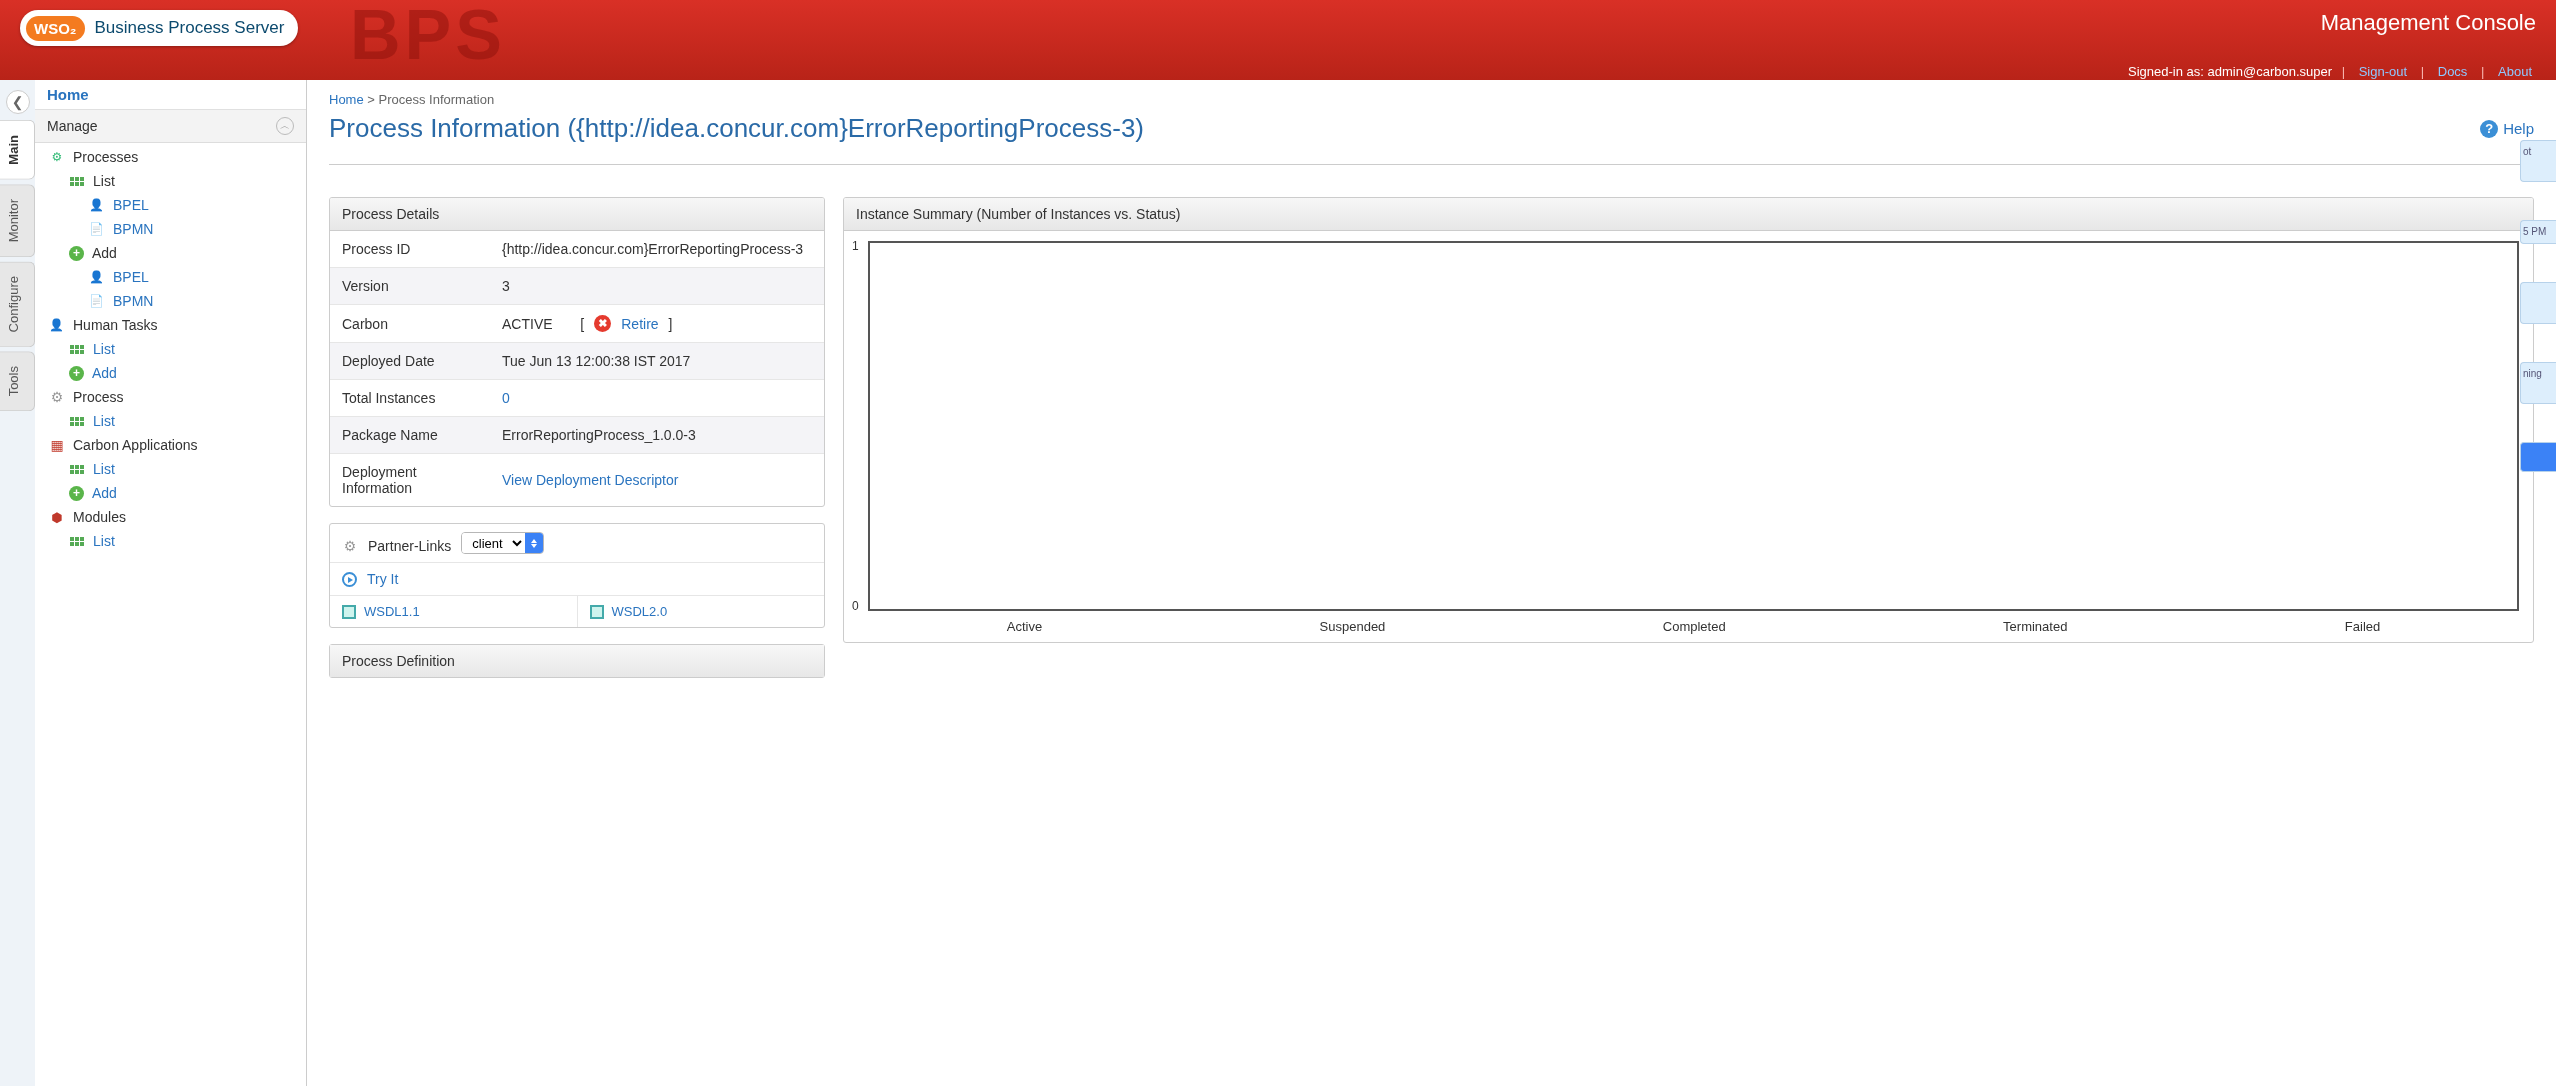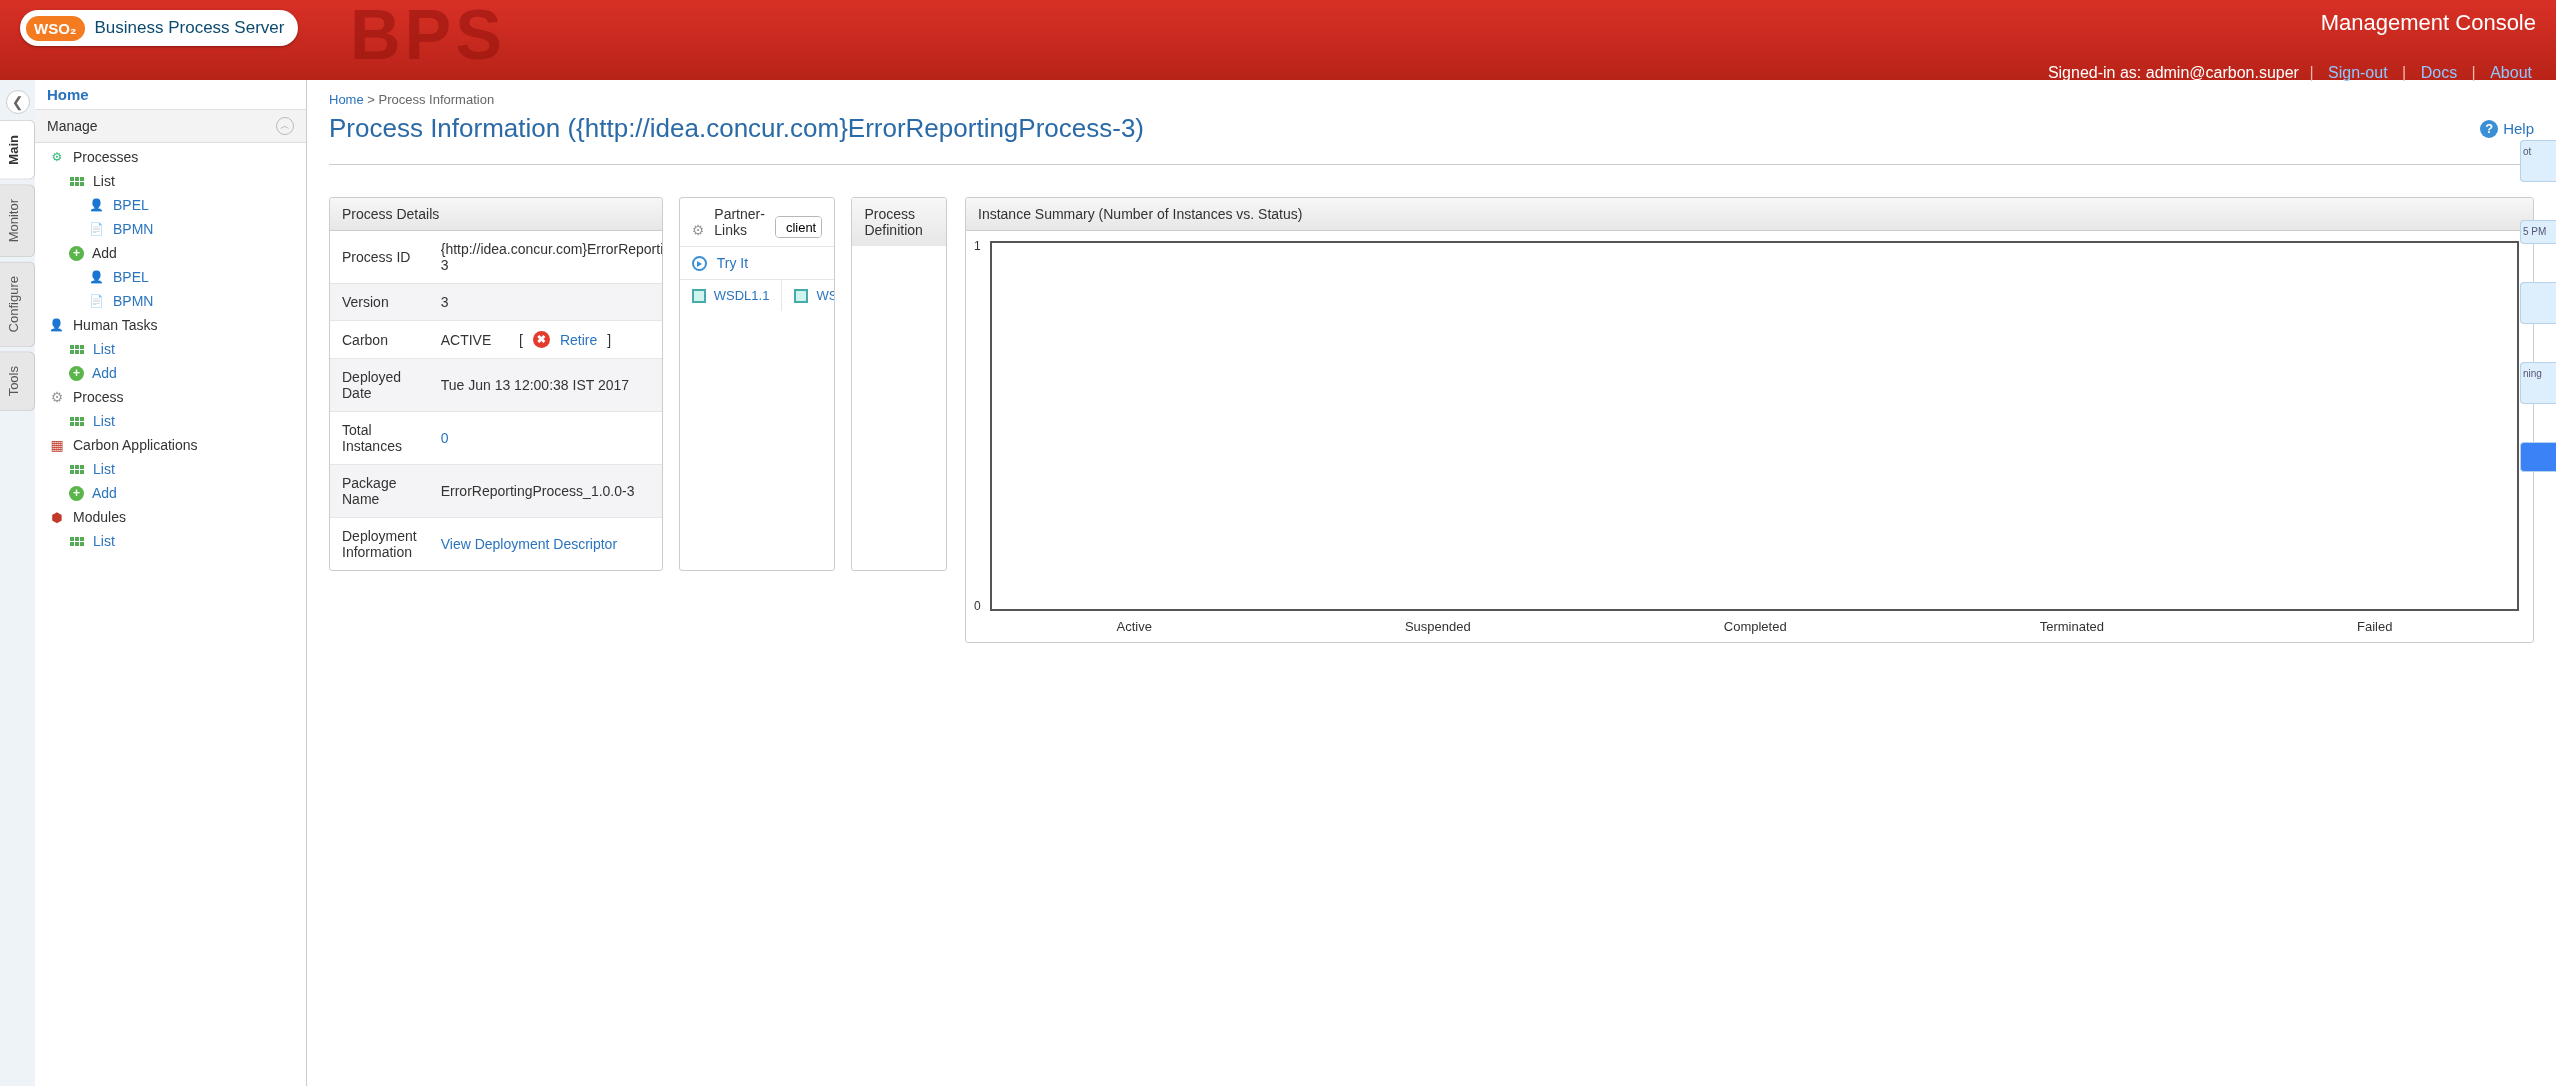--- a/index.html
+++ b/index.html
@@ -23,21 +23,21 @@
   display: flex; align-items: center; gap: 10px; height: 36px;
   box-shadow: 0 1px 3px rgba(0,0,0,0.3);
 }
 .logo-badge {
   background: #f47b20; color: #fff; border-radius: 14px; padding: 4px 8px;
   font-weight: bold; font-size: 15px;
 }
 .logo-text { color: #0c4a6e; font-size: 17px; font-weight: 500; }
 .header-right { margin-left: auto; text-align: right; color: #fff; }
 .console-title { font-size: 22px; margin-bottom: 6px; }
-.header-links { font-size: 16px; margin-top: 28px; }
+.header-links { font-size: 13px; margin-top: 28px; }
 .header-links a { color: #ffd7d2; text-decoration: none; margin: 0 4px; }
 .header-links a.link-alt { color: #8fc8ff; }
 .header-links .sep { color: #f8b5b0; margin: 0 6px; }
 .header-links .signed { color: #fff; }
 .header-links .user { color: #fff; }
 
 .body-row { display: flex; min-height: calc(100vh - 80px); }
 
 .vtabs { width: 35px; background: transparent; display: flex; flex-direction: column; padding-top: 10px; }
 .vtab {
@@ -89,21 +89,21 @@
 
 .main { flex: 1; background: #fff; padding: 12px 22px; overflow: auto; }
 .breadcrumb { font-size: 13px; color: #666; margin-bottom: 6px; }
 .breadcrumb a { color: #2a74bf; text-decoration: none; }
 .page-title-row { display: flex; align-items: center; justify-content: space-between; border-bottom: 1px solid #ccc; padding-bottom: 20px; margin-bottom: 32px; }
 .page-title { color: #2a6aa7; font-size: 26px; font-weight: normal; }
 .help-link { color: #2a74bf; text-decoration: none; display: flex; align-items: center; gap: 5px; font-size: 15px; }
 .help-ic { width:18px; height:18px; border-radius:9px; background:#3b8fd6; color:#fff; font-weight:bold; display:flex; align-items:center; justify-content:center; font-size:13px; }
 
 .panels { display: flex; gap: 18px; align-items: flex-start; }
-.col-left { width: 618px; display: flex; gap: 16px; }
+.col-left { width: 496px; display: flex; flex-direction: column; gap: 16px; }
 .col-right { flex: 1; }
 
 .panel { border: 1px solid #ccc; border-radius: 3px; overflow: hidden; }
 .panel-h {
   background: linear-gradient(#f7f7f7,#e7e7e7);
   padding: 8px 12px; font-size: 14px; color: #333; border-bottom: 1px solid #ccc;
 }
 .kv-table { width: 100%; border-collapse: collapse; }
 .kv-table td { padding: 10px 12px; border-bottom: 1px solid #e6e6e6; font-size: 14px; vertical-align: middle; }
 .kv-table tr:nth-child(even) td { background: #f4f4f7; }

